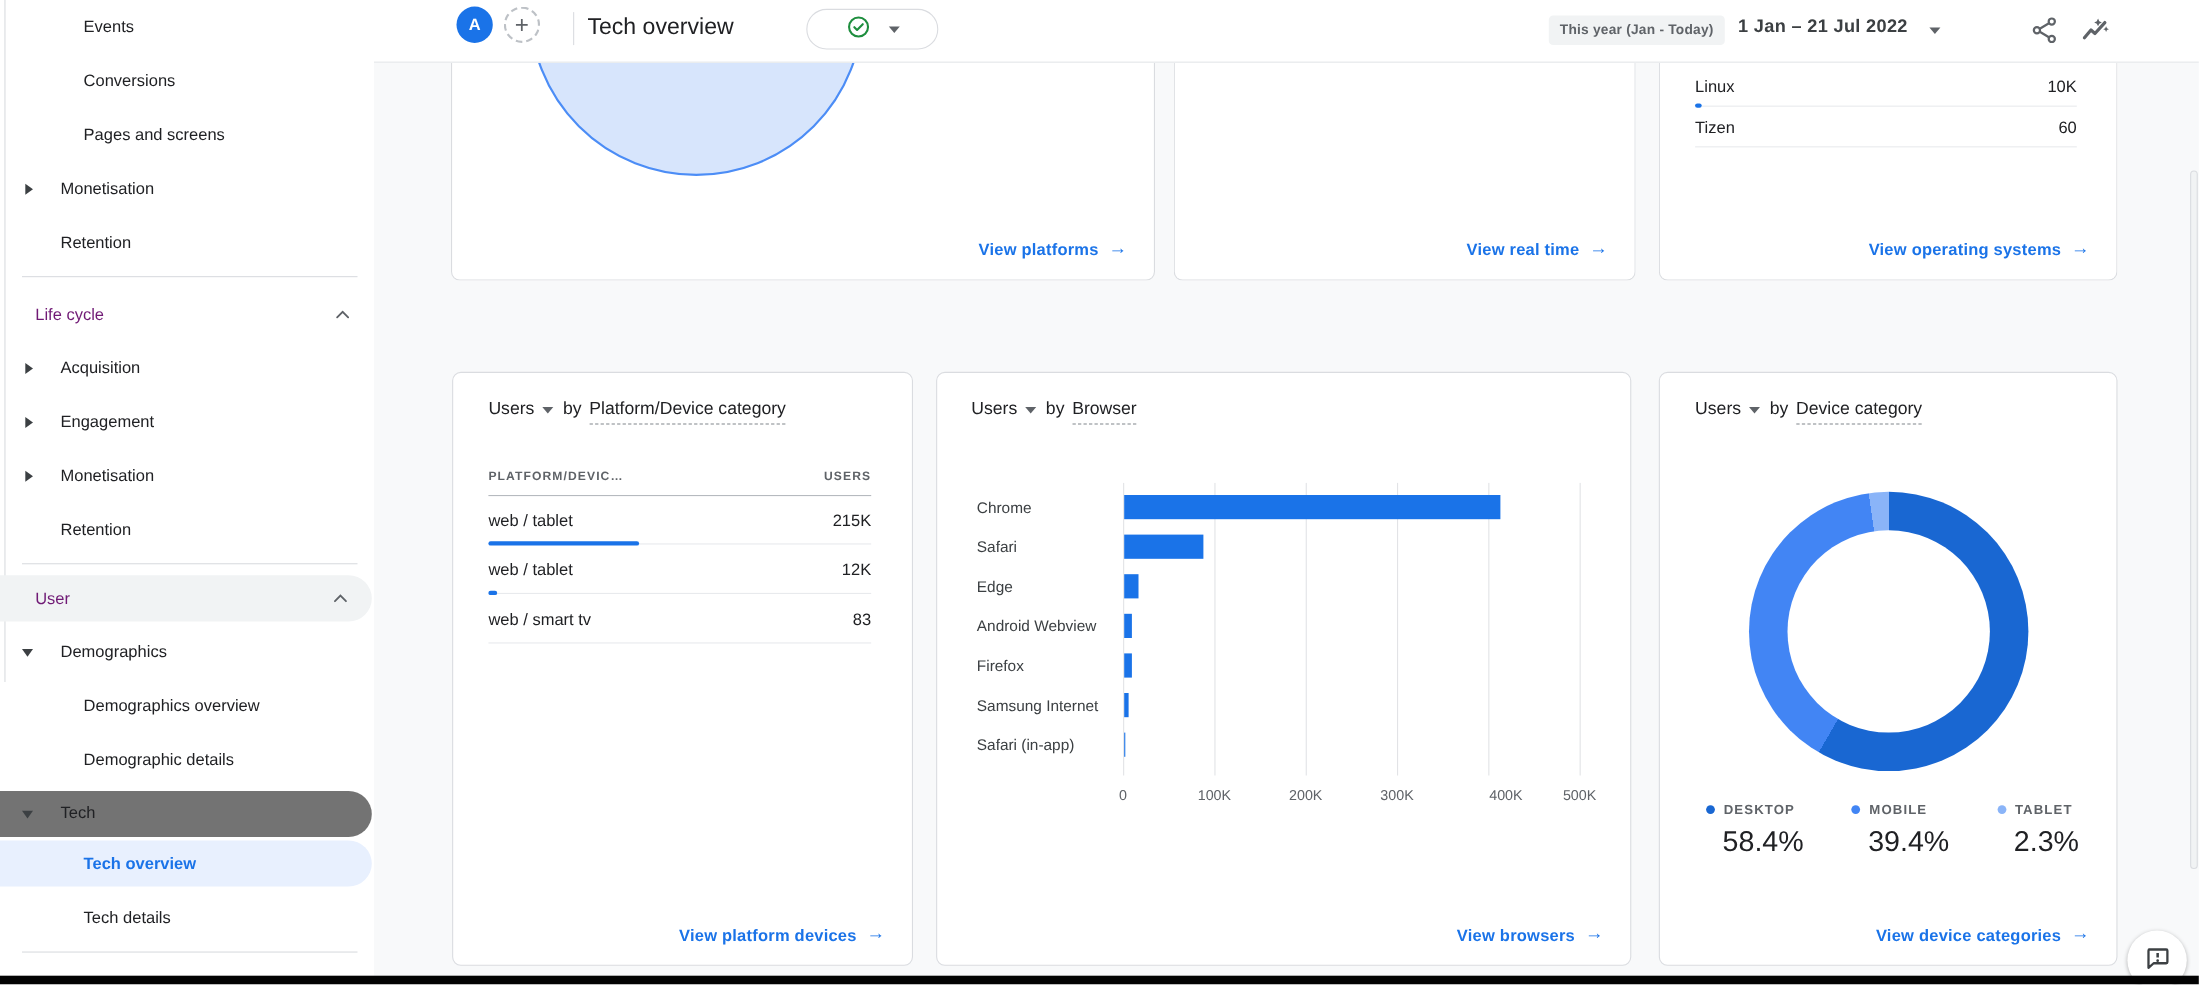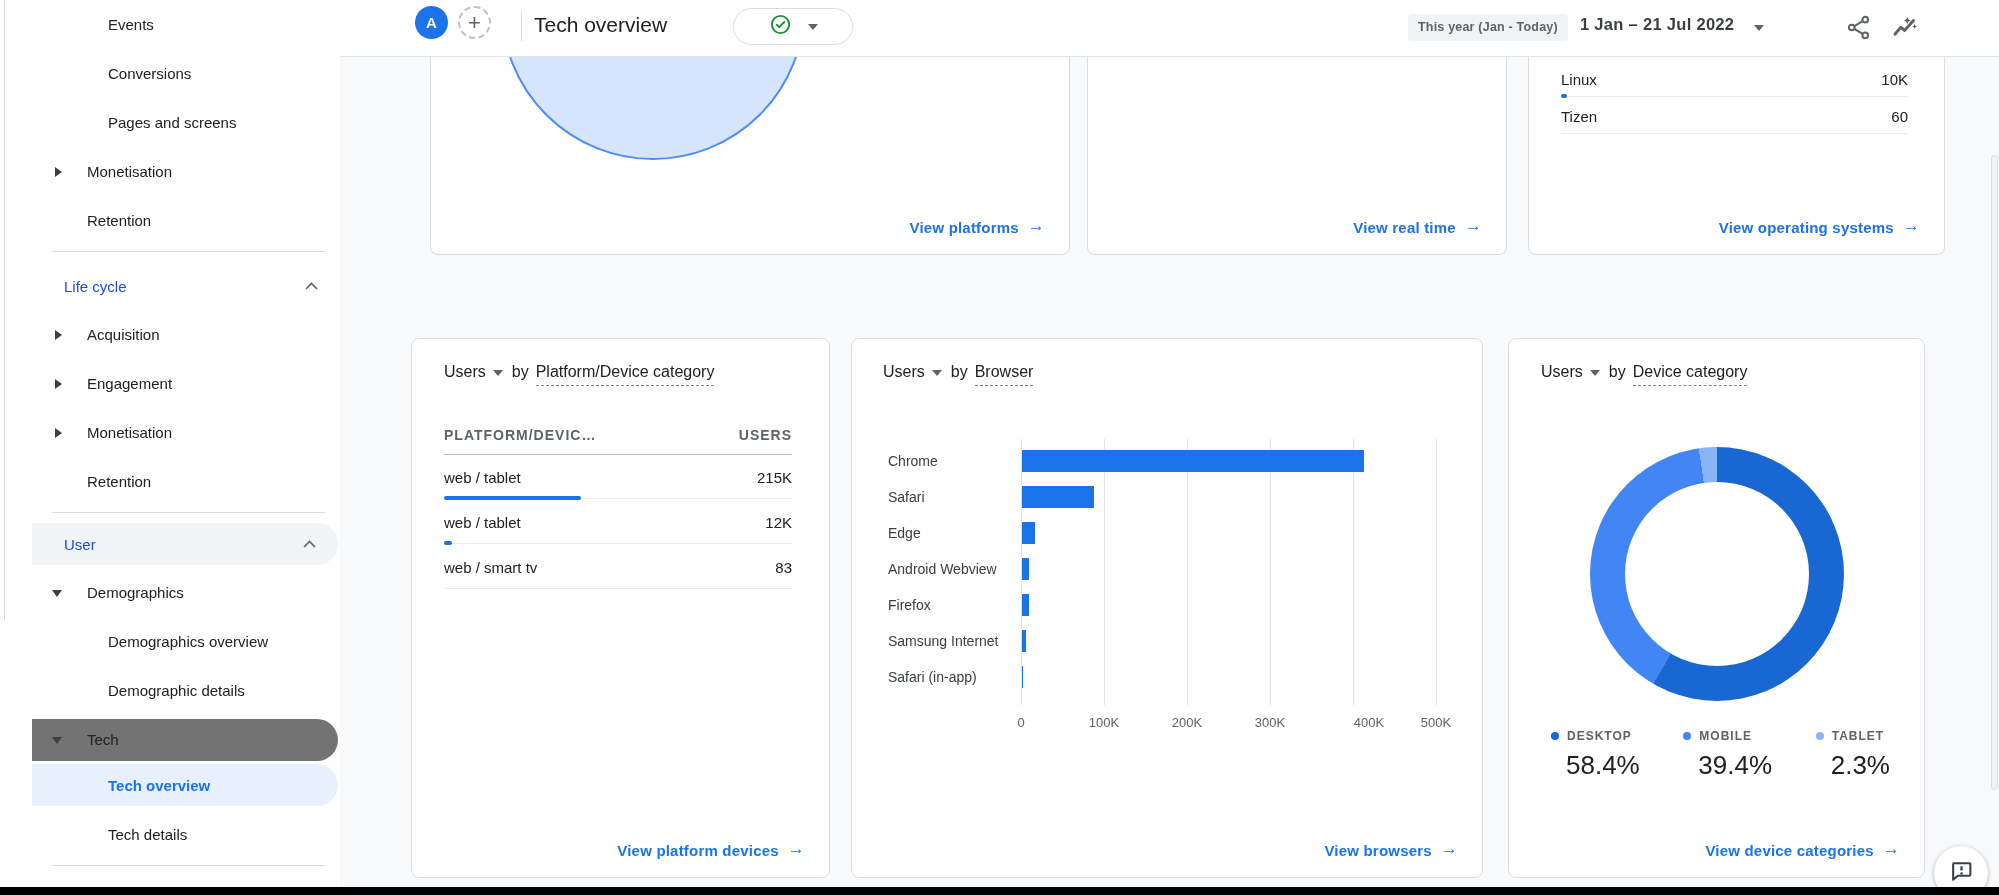--- a/index.html
+++ b/index.html
@@ -1,34 +1,34 @@
 <!DOCTYPE html>
 <html><head>
 <meta charset="utf-8">
 <style>
   * { margin:0; padding:0; box-sizing:border-box; }
   html,body { width:1999px; height:895px; }
   body { font-family:"Liberation Sans","DejaVu Sans",sans-serif; background:#fff; position:relative; overflow:hidden; color:#202124; }
 
   
-  .sidebar { position:absolute; left:0; top:0; width:340px; height:887px; background:#fff; overflow:hidden; z-index:3;padding-left:32px; }
+  .sidebar { position:absolute; left:0; top:0; width:340px; height:887px; background:#fff; overflow:hidden; z-index:3; }
   .sidebar::before { content:''; position:absolute; left:4px; top:0; height:620px; width:1px; background:#dadce0; }
   .nav-row { position:relative; height:49px; display:flex; align-items:center; }
   .nav-row .lbl { font-size:15px; color:#202124; white-space:nowrap; }
   .lvl2 .lbl { margin-left:55px; }
   .lvl3 .lbl { margin-left:76px; }
   .tri-r { position:absolute; left:23px; top:50%; margin-top:-5px; width:0; height:0;
            border-top:5px solid transparent; border-bottom:5px solid transparent; border-left:7px solid #3c4043; }
   .tri-d { position:absolute; left:20px; top:50%; margin-top:-3px; width:0; height:0;
            border-left:5px solid transparent; border-right:5px solid transparent; border-top:7px solid #3c4043; }
   .hl-gray { background:#737373; border-radius:0 21px 21px 0; height:42px; margin:3.5px 2px 3.5px 0;text-align:center; }
   .hl-blue { background:#e8f0fe; border-radius:0 21px 21px 0; height:42px; margin:3.5px 2px 3.5px 0; }
   .hl-blue .lbl { color:#1a73e8; font-weight:700; }
   .nav-head { position:relative; height:48px; display:flex; align-items:center; }
-  .nav-head .lbl { margin-left:32px; font-size:15px; color:#1d4ed8; }
+  .nav-head .lbl { margin-left:32px; font-size:15px; color:#701a75; }
   .head-hl { background:#f1f3f4; border-radius:0 21px 21px 0; height:42px; margin:3px 2px 3px 0; }
   .chev { position:absolute; right:22px; top:50%; margin-top:-4px; }
   .nav-div { height:1px; background:#dadce0; margin:6px 15px 10px 20px; }
 
   
   .topbar { position:absolute; left:340px; top:0; width:1659px; height:57px; background:#fff; border-bottom:1px solid #e3e5e8; z-index:2; }
   .avatar { position:absolute; left:75px; top:6px; width:33px; height:33px; border-radius:50%; background:#1a73e8; color:#fff;
             display:flex; align-items:center; justify-content:center; font-size:15px; font-weight:700; }
   .plus-btn { position:absolute; left:118px; top:6px; width:33px; height:33px; border-radius:50%; border:2px dashed #bdc1c6;
               color:#5f6368; display:flex; align-items:center; justify-content:center; font-size:22px; font-weight:400; }
@@ -39,21 +39,21 @@
   .caret { width:0; height:0; border-left:5px solid transparent; border-right:5px solid transparent; border-top:6px solid #5f6368; }
   .preset { position:absolute; left:1068px; top:14px; height:27px; line-height:27px; padding:0 10px; background:#f1f3f4;
             border-radius:4px; font-size:12.5px; font-weight:700; color:#5f6368; letter-spacing:.2px; }
   .range { position:absolute; left:1240px; top:15px; font-size:16.5px; font-weight:700; color:#3c4043; letter-spacing:.3px; }
   .range-caret { position:absolute; left:1414px; top:25px; }
   .hicon { position:absolute; top:13px; width:28px; height:28px; display:flex; align-items:center; justify-content:center; }
 
   
   .main { position:absolute; left:340px; top:57px; width:1659px; height:830px; background:#f8f9fa; z-index:1; }
   .card { position:absolute; background:#fff; border:1px solid #dadce0; border-radius:8px; overflow:hidden; }
-  .card.cut { border-top:none; border-radius:0 0 8px 8px;margin-left:20px; }
+  .card.cut { border-top:none; border-radius:0 0 8px 8px; }
   .cardT1 { left:70px;  top:0; width:640px; height:198px; }
   .cardT2 { left:727px; top:0; width:420px; height:198px; }
   .cardT3 { left:1168px;top:0; width:417px; height:198px; }
   .cardB1 { left:71px;  top:281px; width:419px; height:540px; }
   .cardB2 { left:511px; top:281px; width:632px; height:540px; }
   .cardB3 { left:1168px;top:281px; width:417px; height:540px; }
 
   .geo-circle { position:absolute; left:70px; top:-201px; width:304px; height:304px; border-radius:50%;
                 background:#d7e5fc; border:2px solid #4c8df6; }
 
@@ -62,21 +62,21 @@
   .view-link .arr { font-size:17px; }
 
   .card-title { position:absolute; left:32px; top:24px; font-size:16px; color:#202124; display:flex; align-items:flex-start; }
   .metric-caret { margin:7px 9px 0 7px; border-left:5px solid transparent; border-right:5px solid transparent; border-top:6px solid #5f6368; }
   .byword { margin-right:7px; }
   .dim { border-bottom:1px dashed #80868b; padding-bottom:4px; }
 
   
   .tbl { position:absolute; left:32px; right:37px; top:88px; }
   .tbl-head { display:flex; justify-content:space-between; padding-bottom:11px; border-bottom:1px solid #b6babf;
-              font-size:14px; font-weight:700; letter-spacing:1px; color:#5f6368; }
+              font-size:11px; font-weight:700; letter-spacing:1px; color:#5f6368; }
   .tbl-row { position:relative; height:45px; display:flex; justify-content:space-between; align-items:center; font-size:15px; color:#202124; }
   .tbl-row .gline { position:absolute; left:0; right:0; bottom:1px; height:1px; background:#e8eaed; }
   .tbl-row .share { position:absolute; left:0; bottom:0; height:4px; background:#1a73e8; border-radius:2px; z-index:1; }
 
   
   .os { position:absolute; left:32px; right:36px; top:4px; }
   .os-row { position:relative; height:37px; display:flex; justify-content:space-between; align-items:center; font-size:15px; color:#202124; }
   .os-row .gline { position:absolute; left:0; right:0; bottom:1px; height:1px; background:#e8eaed; }
   .os-row .share { position:absolute; left:0; bottom:0; height:4px; background:#1a73e8; border-radius:2px; z-index:1; }
 

